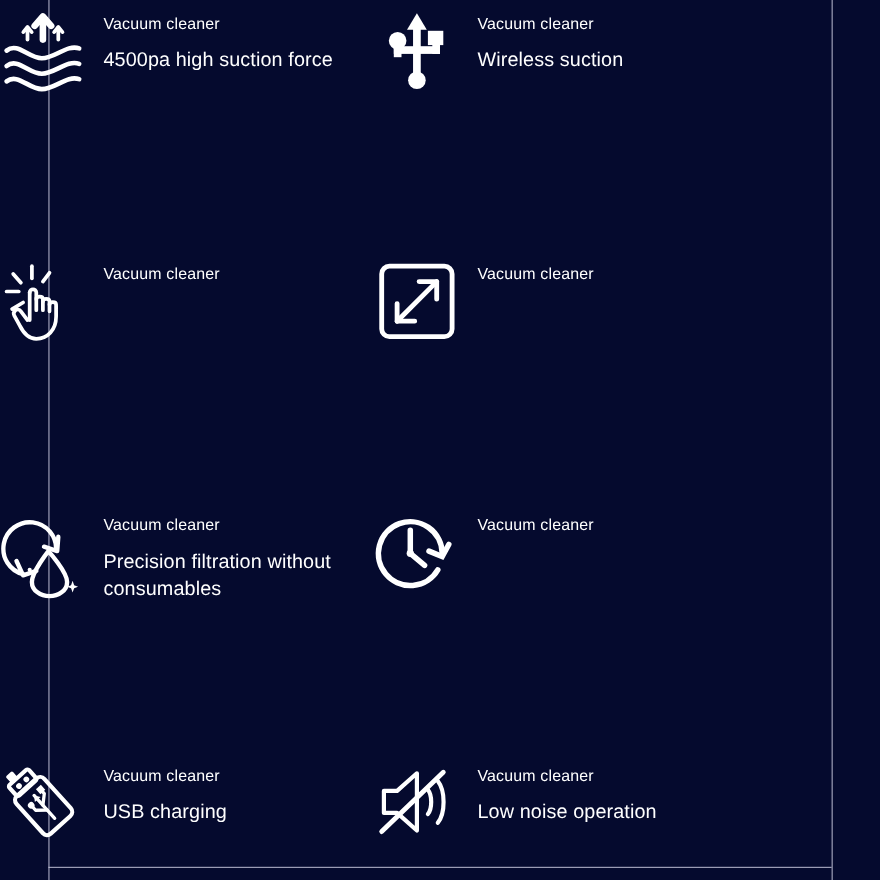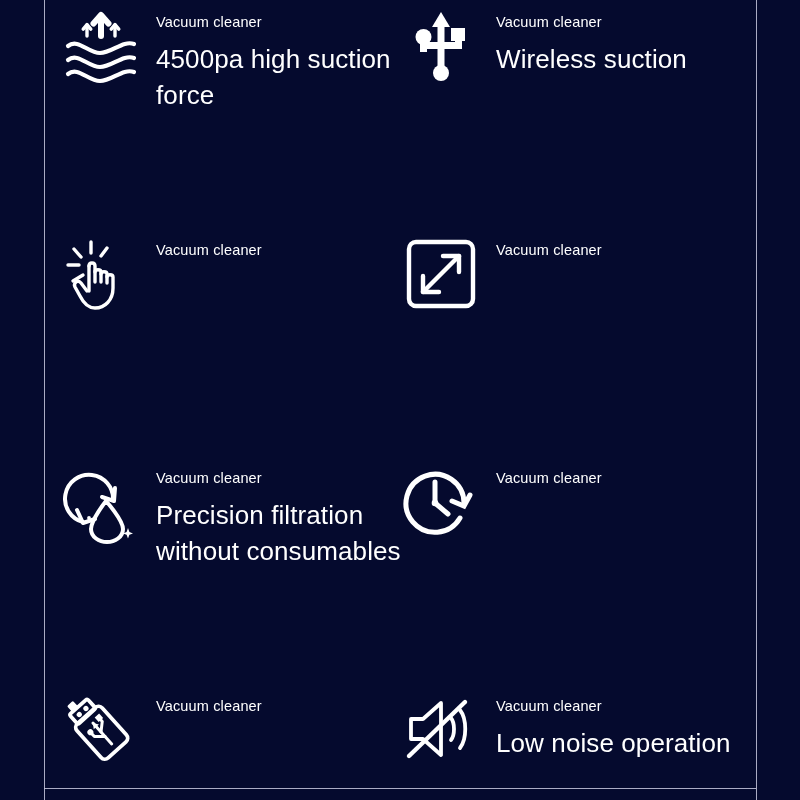--- a/index.html
+++ b/index.html
@@ -44,21 +44,20 @@
   .grid {
     position: absolute;
     left: 0;
     top: 0;
     width: 800px;
     height: 800px;
     display: grid;
     grid-template-columns: 340px 340px;
     grid-template-rows: 228px 228px 228px 116px;
     column-gap: 0;
-    padding-left: 62px;
     padding-top: 8px;
   }
 
   .feature {
     display: flex;
     align-items: flex-start;
     gap: 16px;
   }
 
   .feature .icon-wrap {
@@ -80,21 +79,21 @@
 
   .eyebrow {
     font-size: 14.5px;
     line-height: 1.2;
     color: #ffffff;
     letter-spacing: .15px;
     white-space: nowrap;
   }
 
   .headline {
-    font-size: 26px;
+    font-size: 18px;
     line-height: 1.38;
     color: #ffffff;
     margin-top: 11px;
     letter-spacing: .1px;
   }
 </style>
 </head>
 <body>
 
 <div class="rule-v left"></div>
@@ -224,20 +223,21 @@
           <path d="M38 26 L34.5 31 L41.5 31 Z" fill="#ffffff" stroke="none"></path>
           <path d="M38 44 L30 37 L30 32" stroke-width="3"></path>
           <circle cx="30" cy="31" r="3" fill="#ffffff" stroke="none"></circle>
           <path d="M38 38 L46 31 L46 27" stroke-width="3"></path>
           <rect x="43" y="23" width="6" height="6" fill="#ffffff" stroke="none"></rect>
         </g>
       </svg>
     </span>
     <div class="texts">
       <div class="eyebrow">Vacuum cleaner</div>
+      <div class="headline">USB charging</div>
     </div>
   </div>
 
   <div class="feature">
     <span class="icon-wrap">
       <svg width="76" height="70" viewBox="0 0 76 70" fill="none" stroke="#ffffff" stroke-width="3.8" stroke-linecap="round" stroke-linejoin="round">
         <path d="M8 25 L8 45 L20 45 L38 61 L38 9 L20 25 Z"></path>
         <path d="M48 24 C52 29, 52 41, 48 46"></path>
         <path d="M57 16 C64 25, 64 45, 57 54"></path>
         <path d="M6 62 L62 8" stroke-width="4.4"></path>

